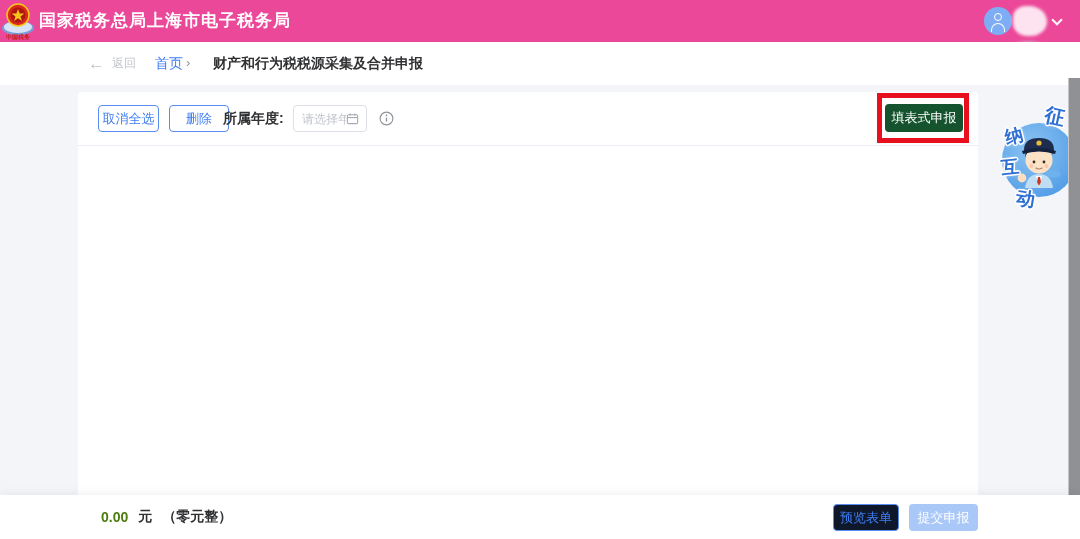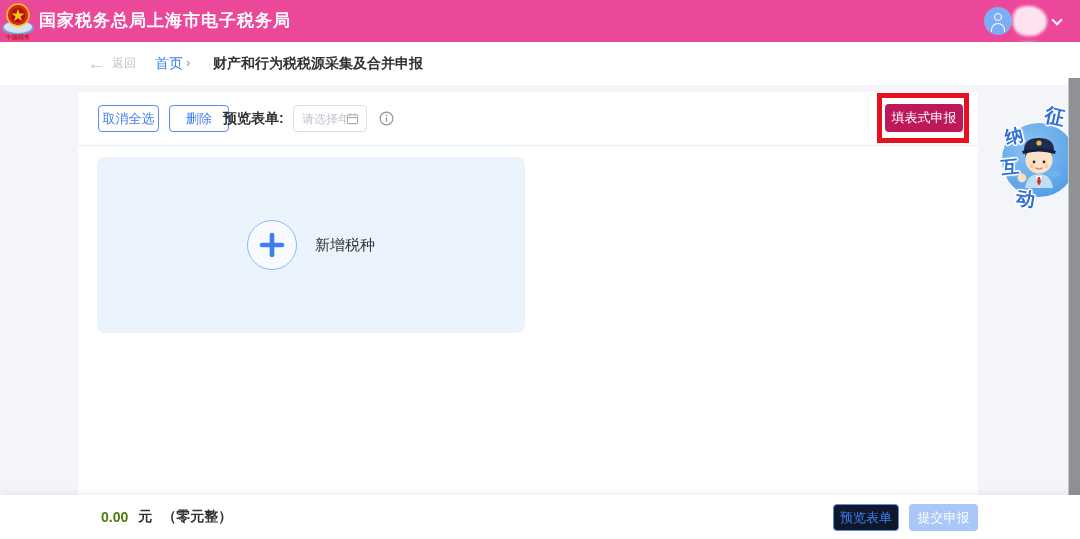--- a/index.html
+++ b/index.html
@@ -39,21 +39,21 @@
   .btn-outline { position:absolute; top:13px; height:27px; background:#ffffff; border:1px solid #5A8DF3; border-radius:4px; color:#3D7EF2; font-size:13px; display:flex; align-items:center; justify-content:center; cursor:pointer; font-family:inherit; }
   .btn-cancel-all { left:20px; width:61px; }
   .btn-delete { left:91px; width:60px; }
   .year-label { position:absolute; left:145px; top:13px; height:27px; line-height:27px; font-size:14px; font-weight:bold; color:#303133; }
   .year-input-wrap { position:absolute; left:215px; top:13px; width:74px; height:27px; border:1px solid #DCDFE6; border-radius:4px; background:#ffffff; display:flex; align-items:center; cursor:pointer; }
   .year-input { border:none; outline:none; width:52px; padding-left:8px; font-size:12px; color:#606266; font-family:inherit; background:transparent; }
   .year-input::placeholder { color:#C0C4CC; }
   .calendar-icon { width:13px; height:13px; margin-left:0; flex:none; }
   .info-icon { position:absolute; left:301px; top:19px; width:15px; height:15px; cursor:pointer; }
 
-  .btn-fill-form { position:absolute; left:807px; top:12px; width:78px; height:28px; background:#be185d; border:none; border-radius:4px; color:#ffffff; font-size:13px; cursor:pointer; font-family:inherit; }
+  .btn-fill-form { position:absolute; left:807px; top:12px; width:78px; height:28px; background:#14532d; border:none; border-radius:4px; color:#ffffff; font-size:13px; cursor:pointer; font-family:inherit; }
   .red-annotation { position:absolute; left:799px; top:1px; width:92px; height:50px; border:5px solid #E8101E; pointer-events:none; }
 
   .add-panel { position:absolute; left:19px; top:65px; width:428px; height:176px; background:#EBF4FD; border-radius:8px; }
   .add-inner { position:absolute; left:0; top:0; width:100%; height:100%; display:flex; align-items:center; justify-content:center; gap:18px; cursor:pointer; }
   .plus-circle { width:50px; height:50px; border-radius:50%; border:1.5px solid #8CB8F8; background:#F7FBFF; display:flex; align-items:center; justify-content:center; }
   .add-label { font-size:15px; color:#303133; }
 
   
   .mascot { left:999px; top:100px; width:81px; height:110px; cursor:pointer; }
   .mascot-circle { position:absolute; left:2px; top:22px; }
@@ -106,21 +106,21 @@
   <span class="crumb-sep">›</span>
   <span class="crumb-current">财产和行为税税源采集及合并申报</span>
 </div>
 
 <div class="abs content-bg">
   <div class="card">
 
     <button class="btn-outline btn-cancel-all">取消全选</button>
     <button class="btn-outline btn-delete">删除</button>
 
-    <div class="year-label">预览表单:</div>
+    <div class="year-label">所属年度:</div>
 
     <div class="year-input-wrap">
       <input class="year-input" placeholder="请选择年份" style="">
       <svg class="calendar-icon" viewBox="0 0 14 14">
         <rect x="1.5" y="3" width="11" height="9.5" rx="1.2" fill="none" stroke="#A8ABB2" stroke-width="1.2"></rect>
         <line x1="1.5" y1="6" x2="12.5" y2="6" stroke="#A8ABB2" stroke-width="1.2"></line>
         <line x1="4.5" y1="1.5" x2="4.5" y2="4" stroke="#A8ABB2" stroke-width="1.2"></line>
         <line x1="9.5" y1="1.5" x2="9.5" y2="4" stroke="#A8ABB2" stroke-width="1.2"></line>
       </svg>
     </div>
@@ -129,31 +129,20 @@
       <circle cx="8" cy="8" r="6.8" fill="none" stroke="#909399" stroke-width="1.2"></circle>
       <line x1="8" y1="7" x2="8" y2="11.4" stroke="#909399" stroke-width="1.4"></line>
       <circle cx="8" cy="4.6" r="0.9" fill="#909399"></circle>
     </svg>
 
     <button class="btn-fill-form">填表式申报</button>
     <div class="red-annotation"></div>
 
     <div class="toolbar-divider"></div>
 
-    <div class="add-panel">
-      <div class="add-inner">
-        <div class="plus-circle">
-          <svg width="26" height="26" viewBox="0 0 26 26">
-            <line x1="13" y1="3" x2="13" y2="23" stroke="#3D7EF2" stroke-width="4.6" stroke-linecap="round"></line>
-            <line x1="3" y1="13" x2="23" y2="13" stroke="#3D7EF2" stroke-width="4.6" stroke-linecap="round"></line>
-          </svg>
-        </div>
-        <span class="add-label">新增税种</span>
-      </div>
-    </div>
   </div>
 </div>
 
 <div class="abs mascot">
   <svg class="mascot-circle" width="76" height="76" viewBox="0 0 76 76">
     <defs>
       <radialGradient id="mg" cx="40%" cy="35%" r="75%">
         <stop offset="0%" stop-color="#8CC4F2"></stop>
         <stop offset="100%" stop-color="#4E9AE6"></stop>
       </radialGradient>

